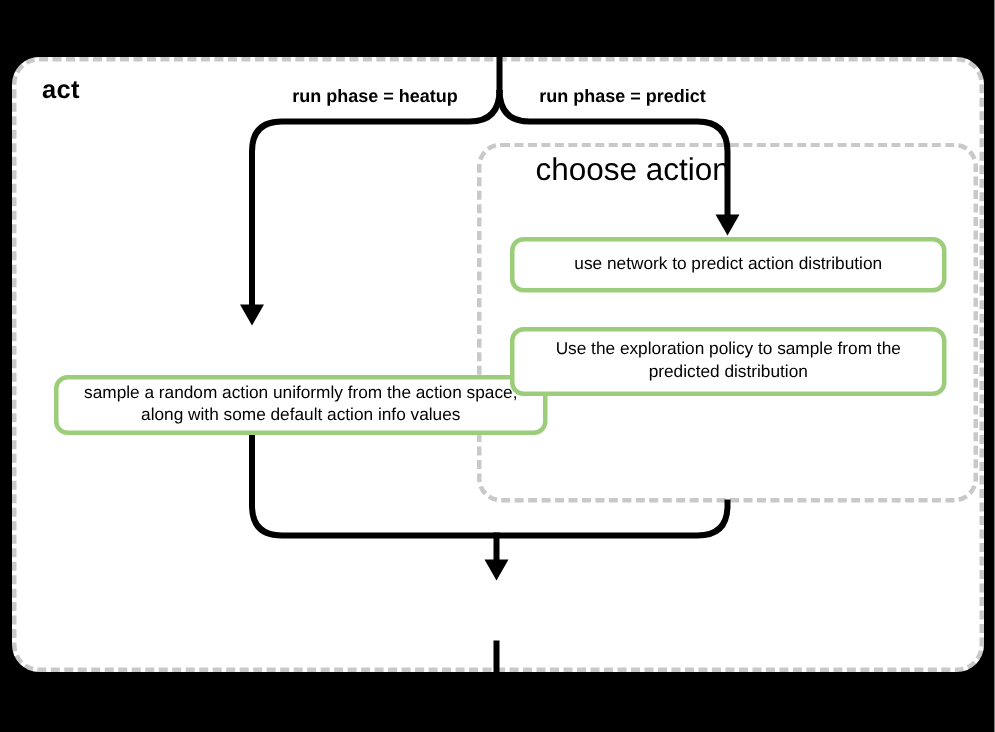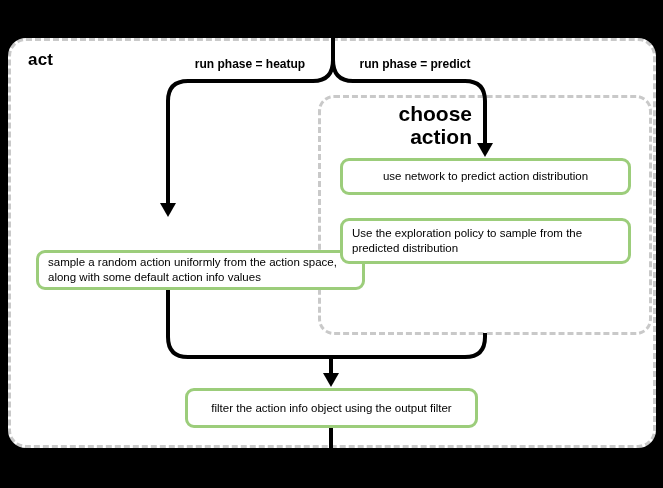--- a/index.html
+++ b/index.html
@@ -25,30 +25,30 @@
   .act-title{
     position:absolute;left:28px;top:50px;z-index:5;
     font-size:17px;font-weight:bold;letter-spacing:0.2px;
   }
   .group{
     position:absolute;left:318px;top:95px;width:334px;height:240px;
     box-sizing:border-box;background:#ffffff;
     border:3px dashed var(--dash);border-radius:16px;z-index:1;
   }
   .group-title{
-    position:absolute;left:21px;top:4px;width:130px;
-    font-size:21px;font-weight:bold;line-height:1.1;text-align:right;
+    position:absolute;left:36px;top:4px;width:130px;
+    font-size:21px;font-weight:normal;line-height:1.1;
   }
   .wires{position:absolute;left:0;top:0;z-index:3;pointer-events:none;}
   .wire{fill:none;stroke:var(--line);stroke-width:4;}
   .arrow{fill:var(--line);stroke:none;}
   .node{
     position:absolute;box-sizing:border-box;z-index:4;
     background:var(--node-fill);border:3px solid var(--green);border-radius:9px;
-    display:flex;align-items:center;justify-content:center;
+    display:flex;align-items:center;justify-content:center;text-align:center;
     font-size:11.5px;line-height:1.3;padding:2px 9px;color:var(--text);
   }
   .n-sample {left:36px; top:218px;width:329px;height:40px;margin-top:32px;}
   .n-network{left:340px;top:158px;width:291px;height:37px;}
   .n-explore{left:340px;top:218px;width:291px;height:46px;}
   .n-create {left:340px;top:276px;width:291px;height:42px;}
   .n-filter {left:185px;top:388px;width:293px;height:40px;}
   .edge-label{
     position:absolute;z-index:5;font-size:12px;font-weight:bold;
     white-space:nowrap;transform:translateX(-50%);text-align:right;
@@ -88,15 +88,14 @@
 
     <path class="wire" d="M331 355 L331 374"></path>
     <polygon class="arrow" points="323,373 339,373 331,387"></polygon>
 
     <path class="wire" d="M331 427 L331 449"></path>
   </svg>
 
   <div class="node n-sample">sample a random action uniformly from the action space, along with some default action info values</div>
   <div class="node n-network">use network to predict action distribution</div>
   <div class="node n-explore">Use the exploration policy to sample from the predicted distribution</div>
-  <div class="node n-filter">filter the action info object using the output filter</div>
 
 </div>
 
 </body></html>

